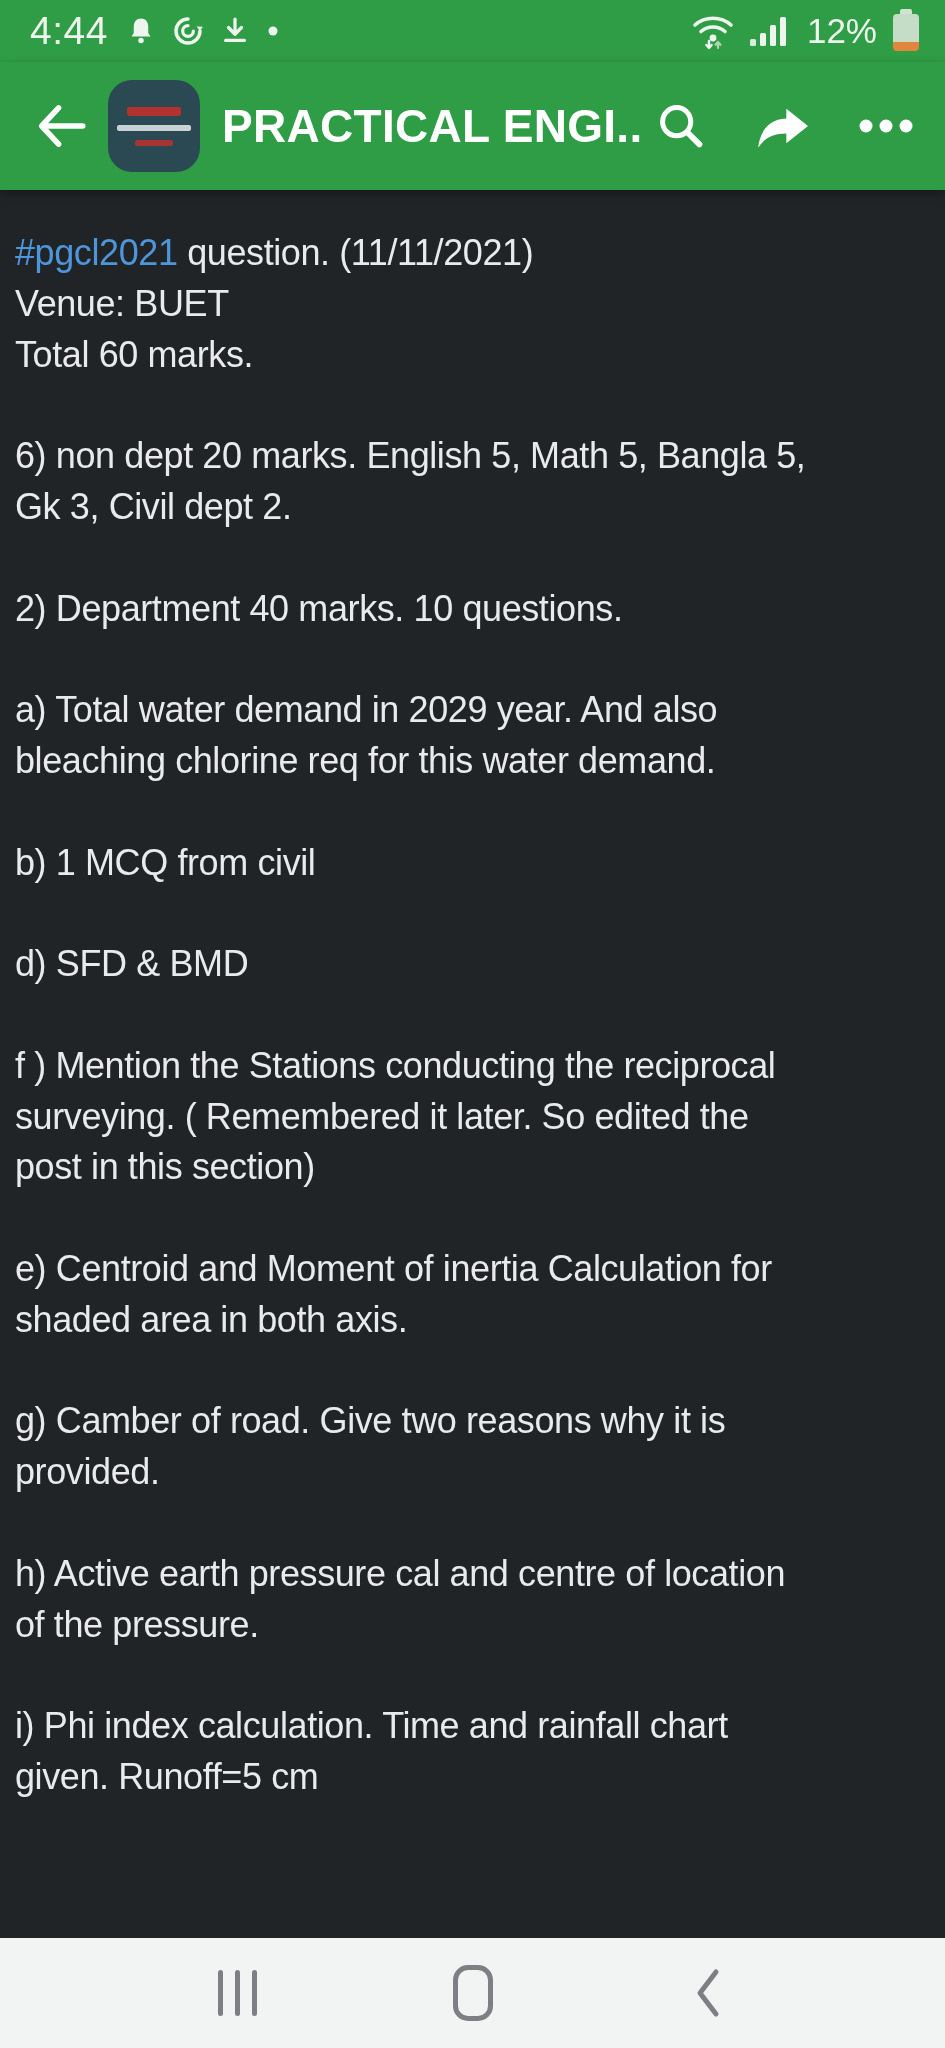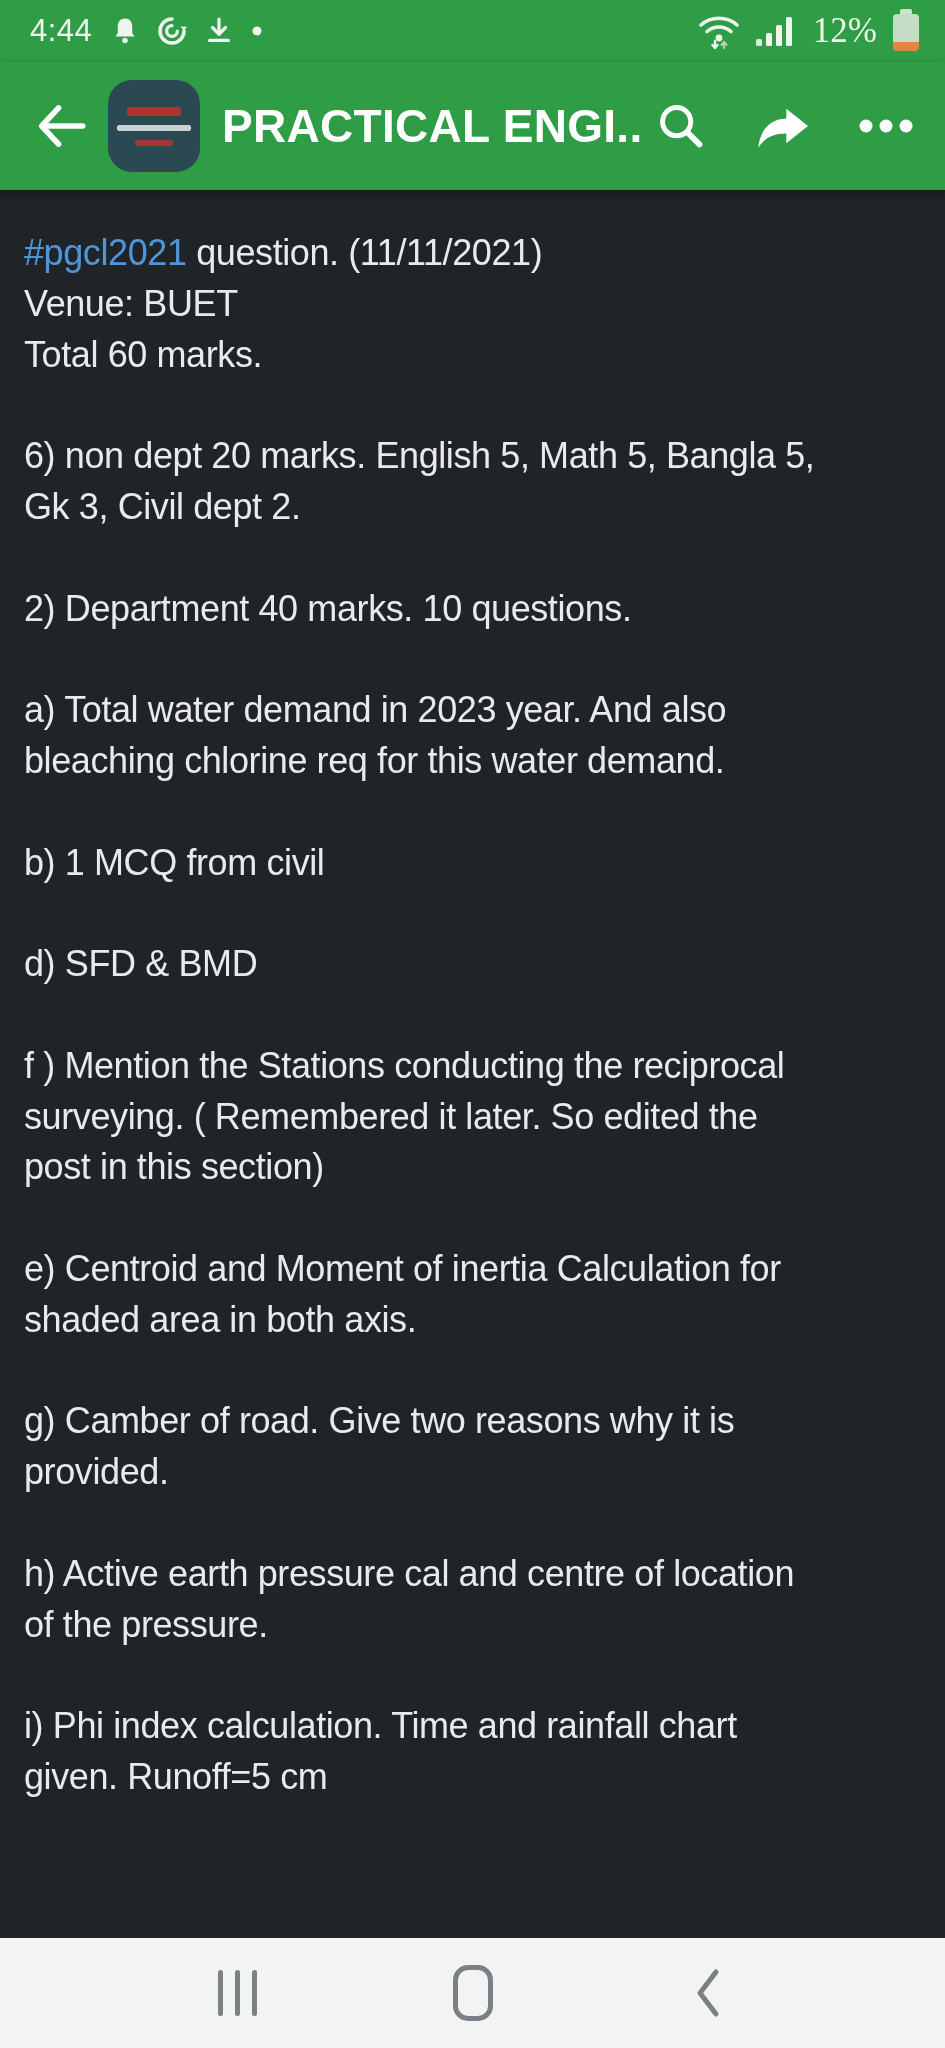--- a/index.html
+++ b/index.html
@@ -13,24 +13,24 @@
 
   
   .status-bar {
     height: 62px;
     background: #2f9d45;
     display: flex;
     align-items: center;
     padding: 0 26px 0 30px;
     color: #eef5ee;
   }
-  .status-time { font-size: 31px; letter-spacing: 0.5px; margin-right: 18px; }
+  .status-time { font-size: 39px; letter-spacing: 0.5px; margin-right: 18px; }
   .status-left-icons { display: flex; align-items: center; gap: 16px; }
   .status-spacer { flex: 1; }
-  .status-right { display: flex; align-items: center; gap: 12px; font-family: Liberation Serif, serif; }
+  .status-right { display: flex; align-items: center; gap: 12px; }
   .battery-pct { font-size: 35px; margin: 0 4px 0 6px; }
   .battery-shape { width: 26px; height: 44px; display: flex; flex-direction: column; align-items: center; }
   .battery-cap { width: 12px; height: 5px; background: #cfe3cf; border-radius: 2px 2px 0 0; }
   .battery-body {
     width: 26px; height: 37px; border-radius: 4px;
     background: linear-gradient(to top, #e2853f 0 9px, #c5dcc6 9px);
   }
 
   
   .app-bar {
@@ -65,21 +65,21 @@
   }
   .appbar-actions { display: flex; align-items: center; gap: 46px; margin-left: 12px; }
   .icon-btn { display: flex; align-items: center; justify-content: center; cursor: pointer; }
 
   
   .content {
     position: absolute;
     top: 190px;
     left: 0; right: 0;
     bottom: 110px;
-    padding: 38px 22px 0 24px;
+    padding: 38px 22px 0 15px;
     overflow: hidden;
   }
   .content p, .content .p1 {
     color: #e9eaec;
     font-size: 36px;
     line-height: 50.8px;
     letter-spacing: -0.4px;
     margin-bottom: 50.8px;
     white-space: pre-line;
   }
@@ -196,21 +196,21 @@
 </div>
 
 <div class="content">
   <div class="p1"><span class="hashtag-link">#pgcl2021</span><span> question. (11/11/2021)</span>
 <span>Venue: BUET</span>
 <span>Total 60 marks.</span></div>
 
   <p>6) non dept 20 marks. English 5, Math 5, Bangla 5,
 Gk 3, Civil dept 2.</p>
   <p>2) Department 40 marks. 10 questions.</p>
-  <p>a) Total water demand in 2023 year. And also
+  <p>a) Total water demand in 2029 year. And also
 bleaching chlorine req for this water demand.</p>
   <p>b) 1 MCQ from civil</p>
   <p>d) SFD &amp; BMD</p>
   <p>f ) Mention the Stations conducting the reciprocal
 surveying. ( Remembered it later. So edited the
 post in this section)</p>
   <p>e) Centroid and Moment of inertia Calculation for
 shaded area in both axis.</p>
   <p>g) Camber of road. Give two reasons why it is
 provided.</p>

